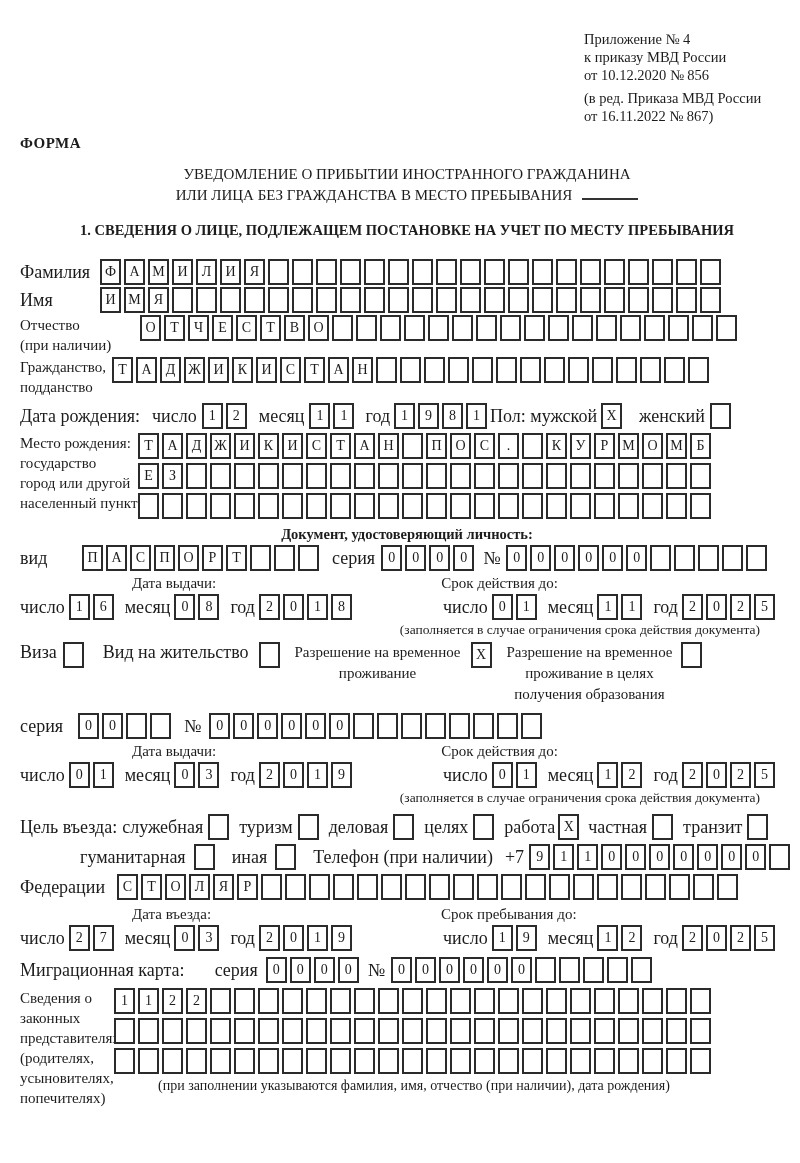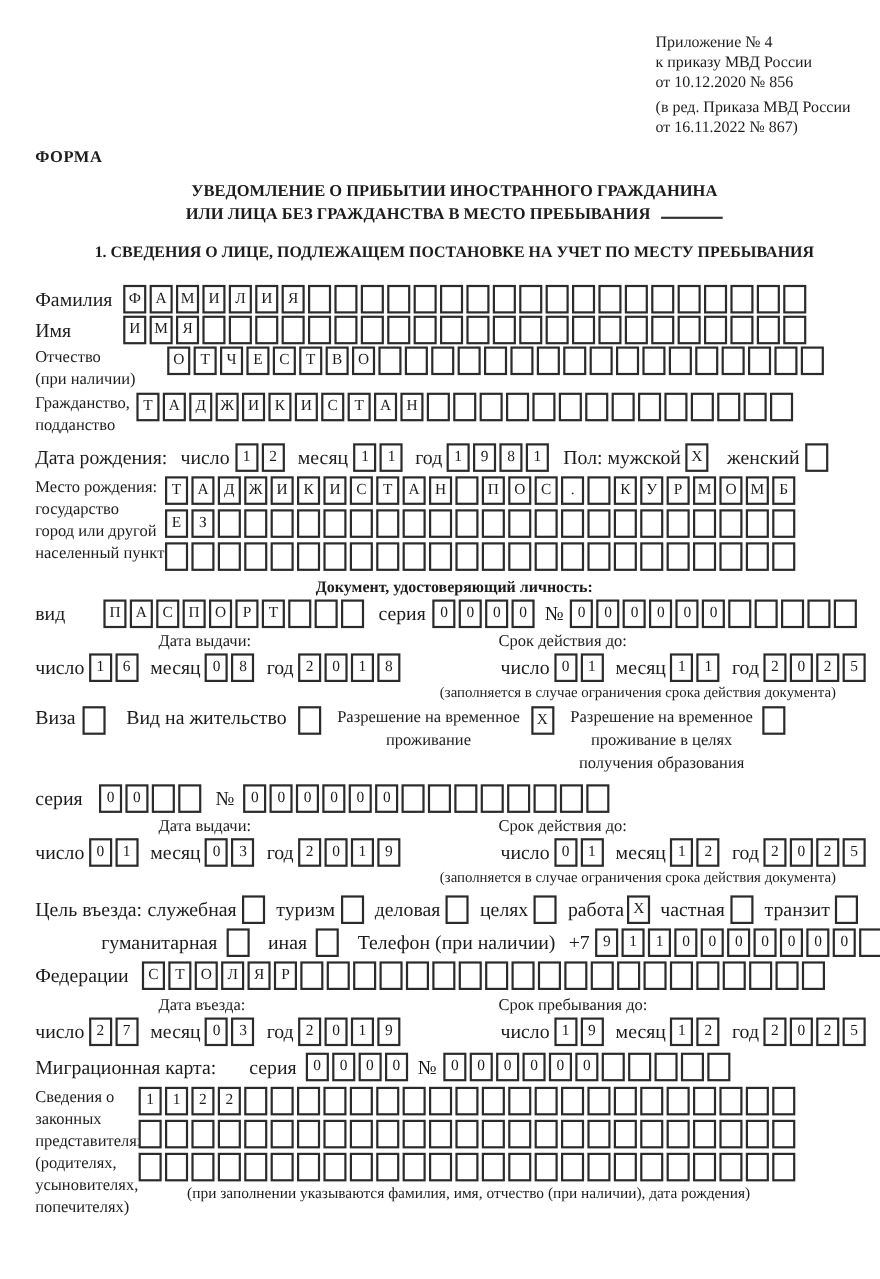--- a/index.html
+++ b/index.html
@@ -3,27 +3,27 @@
 <meta charset="utf-8">
 <style>
   * { margin:0; padding:0; box-sizing:border-box; }
   html,body { width:800px; height:1163px; overflow:hidden; }
   body {
     background:#ffffff;
     color:#1c1c1c;
     font-family:"Liberation Serif","DejaVu Serif",serif;
     position:relative;
   }
-  .page { width:800px; height:888px; padding:30px 6px 0 32px; }
+  .page { width:800px; height:888px; padding:30px 6px 0 20px; }
 
   .ref-block { margin-left:564px; font-size:14.5px; line-height:18px; }
   .ref-block .gap { margin-top:5px; }
   .forma { padding-right:30px; font-weight:bold; font-size:15px; margin-top:10px; letter-spacing:.5px; }
 
-  .title { text-align:center; font-weight:bold; font-size:15px; line-height:21px; margin-top:12px; }
+  .title { text-align:center; font-weight:normal; font-size:15px; line-height:21px; margin-top:12px; }
   .blank-line { display:inline-block; width:56px; border-bottom:2px solid #333; margin-left:10px; height:14px; }
 
   .section-title { text-align:center; font-weight:bold; font-size:14.5px; margin-top:16px; }
 
   .row { display:flex; align-items:center; white-space:nowrap; margin-top:2px; }
   .row-top { align-items:flex-start; }
   .lbl { font-size:18px; flex:0 0 auto; }
   .lbl2 { font-size:15px; line-height:20px; flex:0 0 auto; }
 
   .boxes { display:inline-flex; flex:0 0 auto; }
@@ -211,21 +211,21 @@
         <span class="cbox">1</span>
         <span class="cbox">1</span>
       </span>
     <span class="lbl" style="margin-left:8px;margin-right:4px">год</span>
     <span class="boxes">
         <span class="cbox">1</span>
         <span class="cbox">9</span>
         <span class="cbox">8</span>
         <span class="cbox">1</span>
       </span>
-    <span class="lbl" style="margin-left:10px;margin-right:4px">Пол: мужской</span>
+    <span class="lbl" style="margin-right:4px">Пол: мужской</span>
     <span class="boxes">
         <span class="cbox">X</span>
       </span>
     <span class="lbl" style="margin-left:14px;margin-right:5px">женский</span>
     <span class="boxes">
         <span class="cbox"></span>
       </span>
   </div>
 
   <div class="row row-top" style="margin-top:4px">

